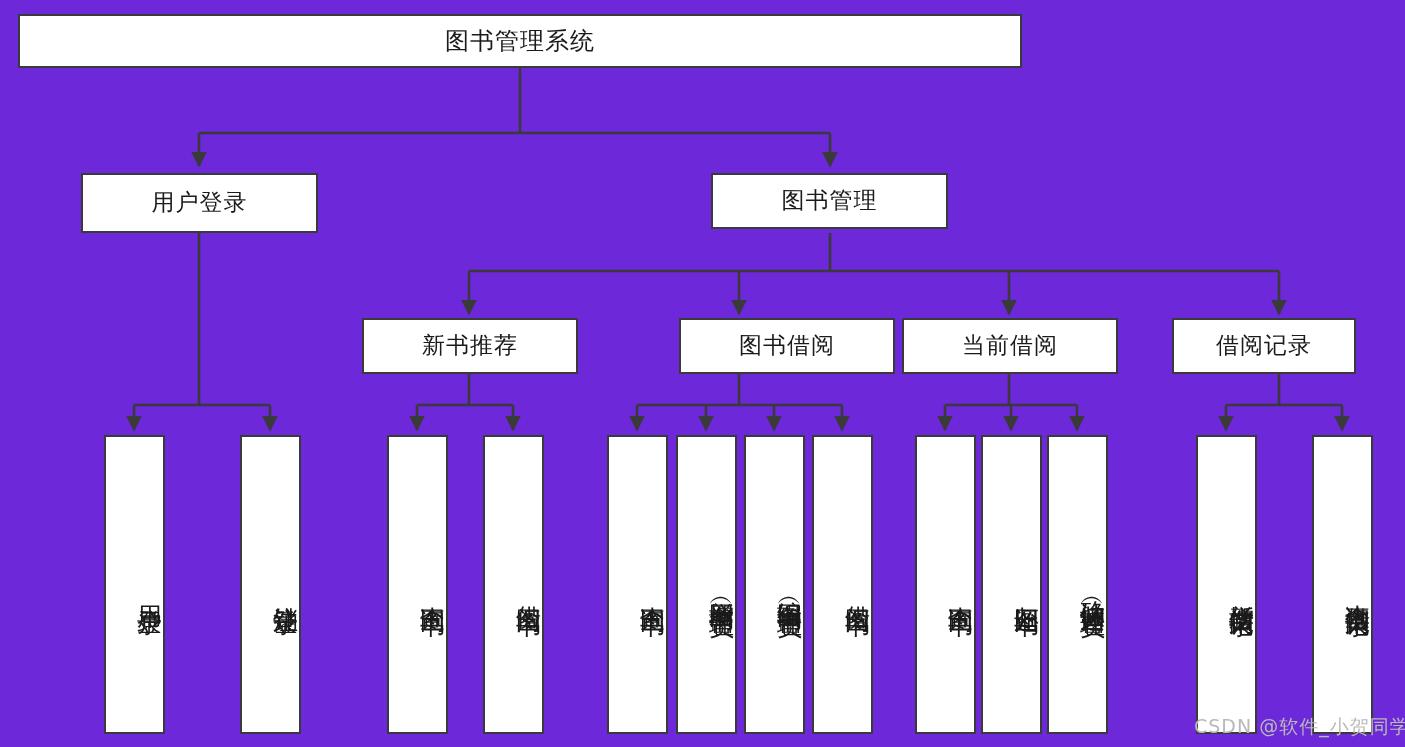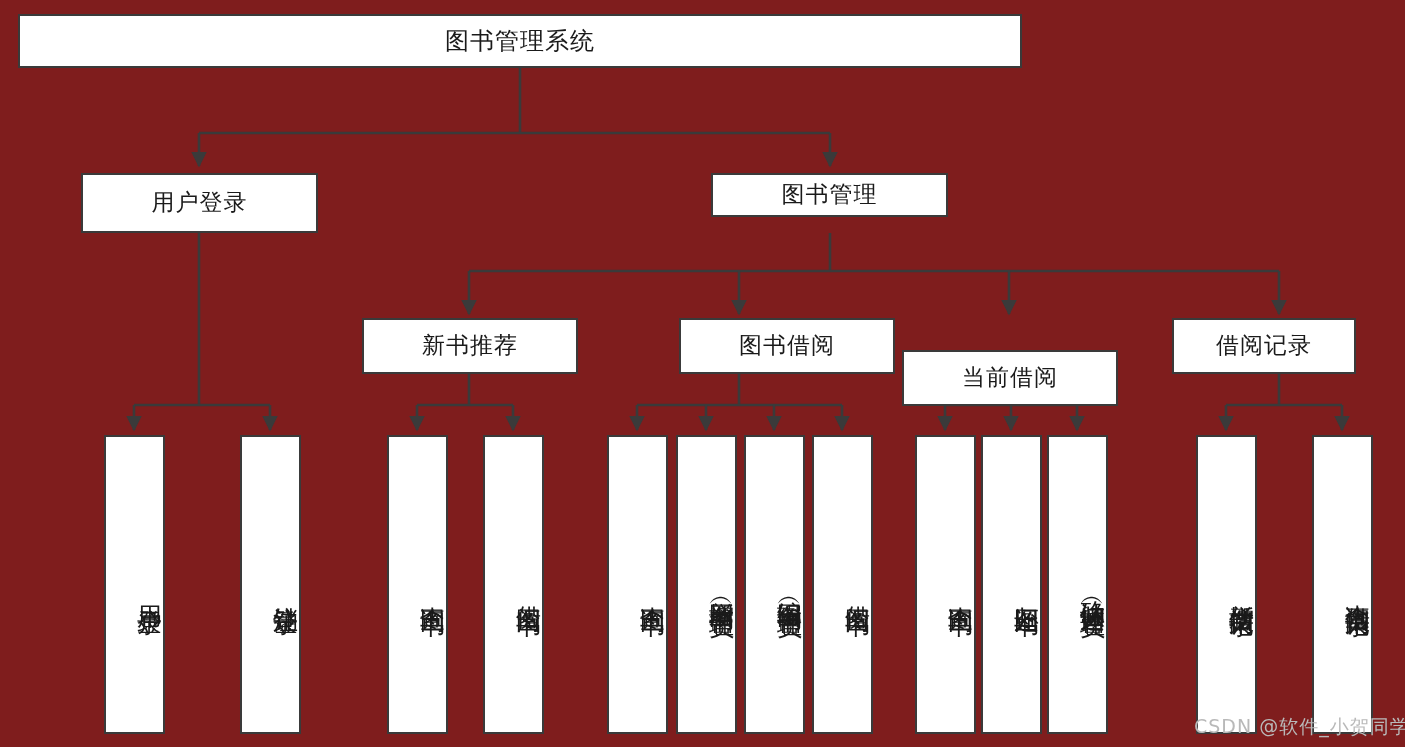--- a/index.html
+++ b/index.html
@@ -8,21 +8,21 @@
     padding: 0;
     background: #ffffff;
   }
   body {
     font-family: "DejaVu Sans", "Liberation Sans", sans-serif;
   }
   #canvas {
     position: relative;
     width: 1405px;
     height: 747px;
-    background: #7f1d1d;
+    background: #6d28d9;
     overflow: hidden;
   }
   #edges {
     position: absolute;
     left: 0;
     top: 0;
     width: 1405px;
     height: 747px;
     pointer-events: none;
   }
@@ -120,25 +120,25 @@
       <path d="M 1279 374 L 1279 405"></path>
       <path d="M 1226 405 L 1342 405"></path>
       <path d="M 1226 405 L 1226 430" marker-end="url(#arrow)"></path>
       <path d="M 1342 405 L 1342 430" marker-end="url(#arrow)"></path>
     </g>
   </svg>
 
   <div class="node horiz root" style="left:18px; top:14px; width:1004px; height:54px;">图书管理系统</div>
 
   <div class="node horiz" style="left:81px; top:173px; width:237px; height:60px;">用户登录</div>
-  <div class="node horiz" style="left:711px; top:173px; width:237px; height:44px;">图书管理</div>
+  <div class="node horiz" style="left:711px; top:173px; width:237px; height:56px;">图书管理</div>
 
   <div class="node horiz" style="left:362px; top:318px; width:216px; height:56px;font-family:Liberation Serif, serif;">新书推荐</div>
   <div class="node horiz" style="left:632px; top:318px; width:216px; height:56px;margin-left:47px;">图书借阅</div>
-  <div class="node horiz" style="left:902px; top:318px; width:216px; height:56px;margin-top:32px;">当前借阅</div>
+  <div class="node horiz" style="left:902px; top:318px; width:216px; height:56px;">当前借阅</div>
   <div class="node horiz" style="left:1172px; top:318px; width:184px; height:56px;">借阅记录</div>
 
   <div class="node leaf" style="left:104px; top:435px; width:61px; height:299px;">
     <span class="vtext">用户登录</span>
   </div>
   <div class="node leaf" style="left:240px; top:435px; width:61px; height:299px;">
     <span class="vtext">注销登录</span>
   </div>
 
   <div class="node leaf" style="left:387px; top:435px; width:61px; height:299px;">

